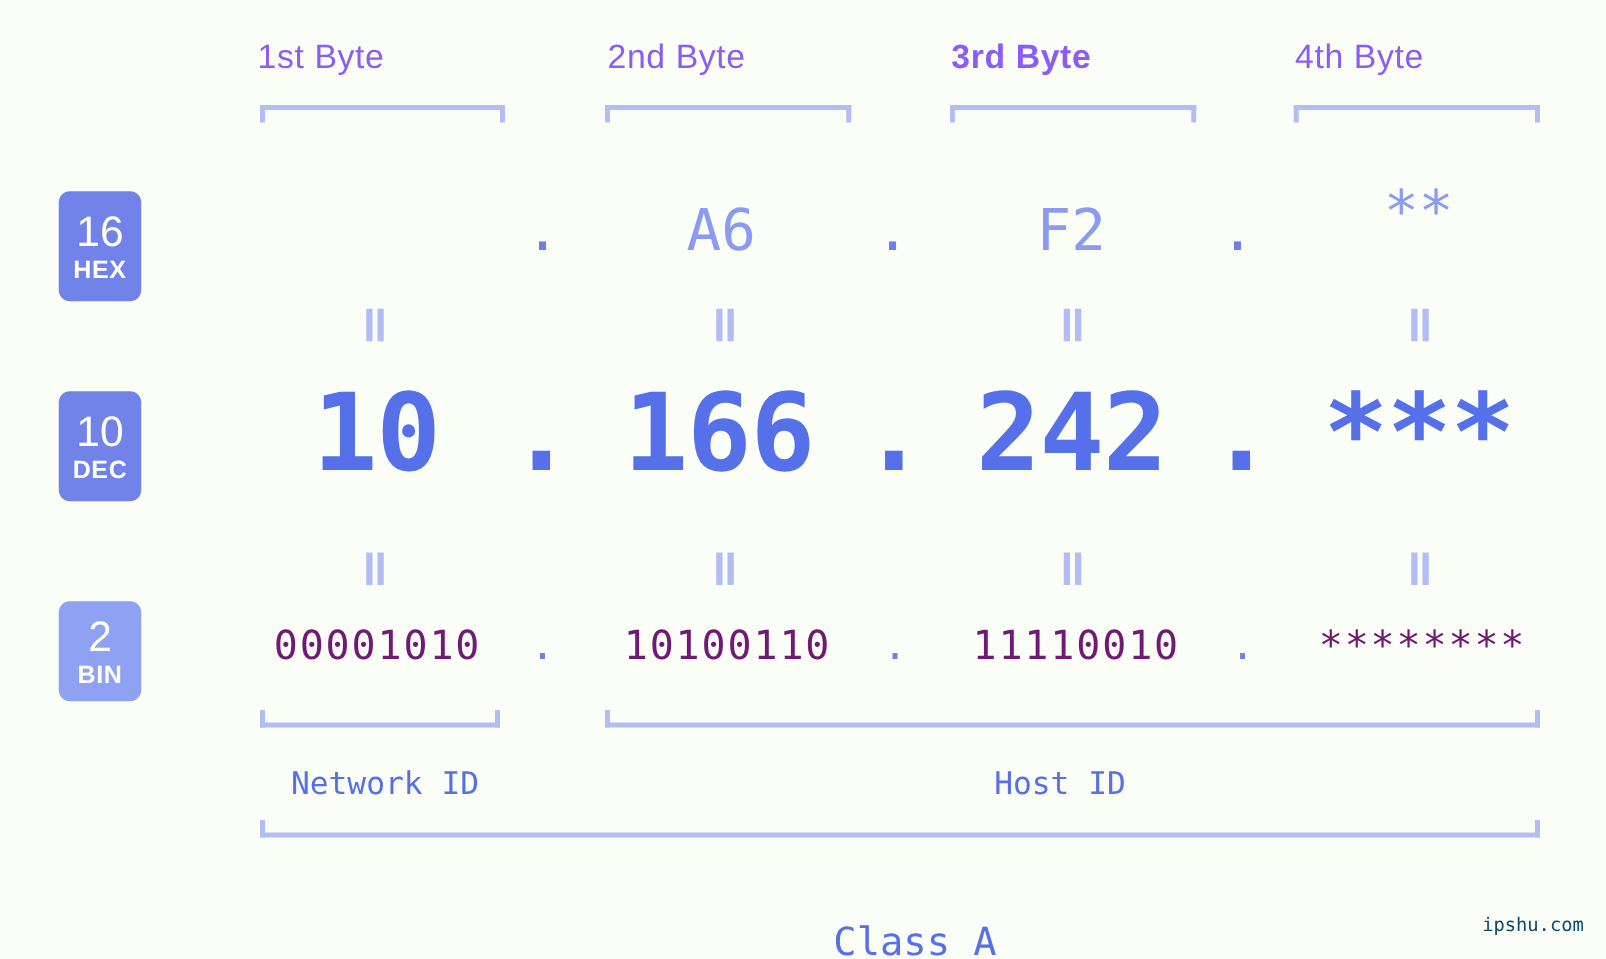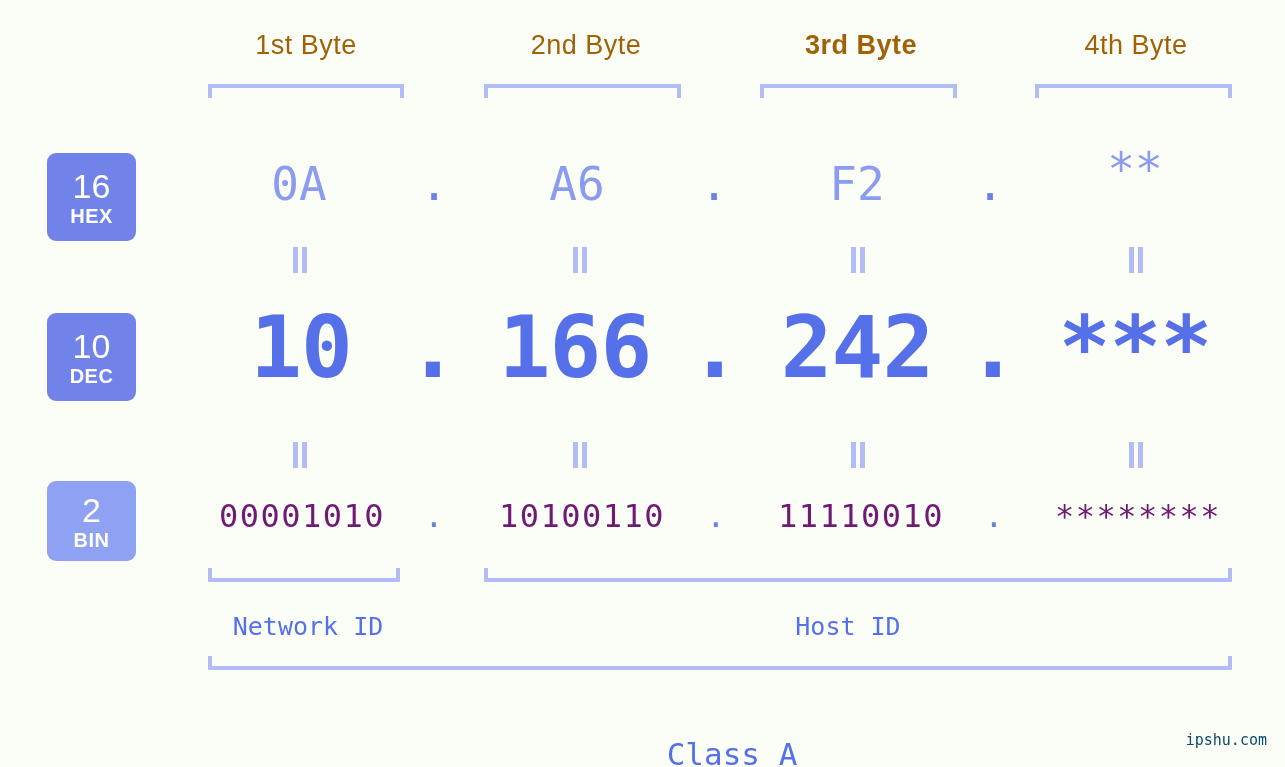--- a/index.html
+++ b/index.html
@@ -21,22 +21,22 @@
     width: 1285px;
     height: 767px;
   }
 
   
   .byte-label {
     position: absolute;
     top: 30px;
     font-family: "Liberation Sans", sans-serif;
     font-size: 27px;
-    color: #a16207;
-    text-align: center;
+    color: #8b5cf6;
+    text-align: left;
     letter-spacing: 0.5px;
     white-space: nowrap;
   }
 
   
   .bracket {
     position: absolute;
     border-top: 4px solid #b3bdf5;
     border-left: 4px solid #b3bdf5;
     border-right: 4px solid #b3bdf5;
@@ -51,21 +51,21 @@
     border-right: 4px solid #b3bdf5;
     border-top: none;
     height: 14px;
     box-sizing: border-box;
   }
 
   
   .badge {
     position: absolute;
     left: 47px;
-    width: 89px;
+    width: 66px;
     border-radius: 9px;
     color: #ffffff;
     text-align: center;
     display: flex;
     flex-direction: column;
     align-items: center;
     justify-content: center;
     font-family: "Liberation Sans", sans-serif;
     line-height: 1;
   }
@@ -201,21 +201,20 @@
   </div>
   <div class="badge badge-dec">
     <span class="b-num">10</span>
     <span class="b-txt">DEC</span>
   </div>
   <div class="badge badge-bin">
     <span class="b-num">2</span>
     <span class="b-txt">BIN</span>
   </div>
 
-  <div class="val hex-val" style="left:206px; width:186px;">0A</div>
   <div class="val hex-dot" style="left:406px; width:56px;">.</div>
   <div class="val hex-val" style="left:484px; width:186px;">A6</div>
   <div class="val hex-dot" style="left:686px; width:56px;">.</div>
   <div class="val hex-val" style="left:764px; width:186px;">F2</div>
   <div class="val hex-dot" style="left:962px; width:56px;">.</div>
   <div class="val hex-star" style="left:1042px; width:186px;">**</div>
 
   <div class="eq" style="left:292px; top:247px;">
       <i class="l"></i>
       <i class="r"></i>

